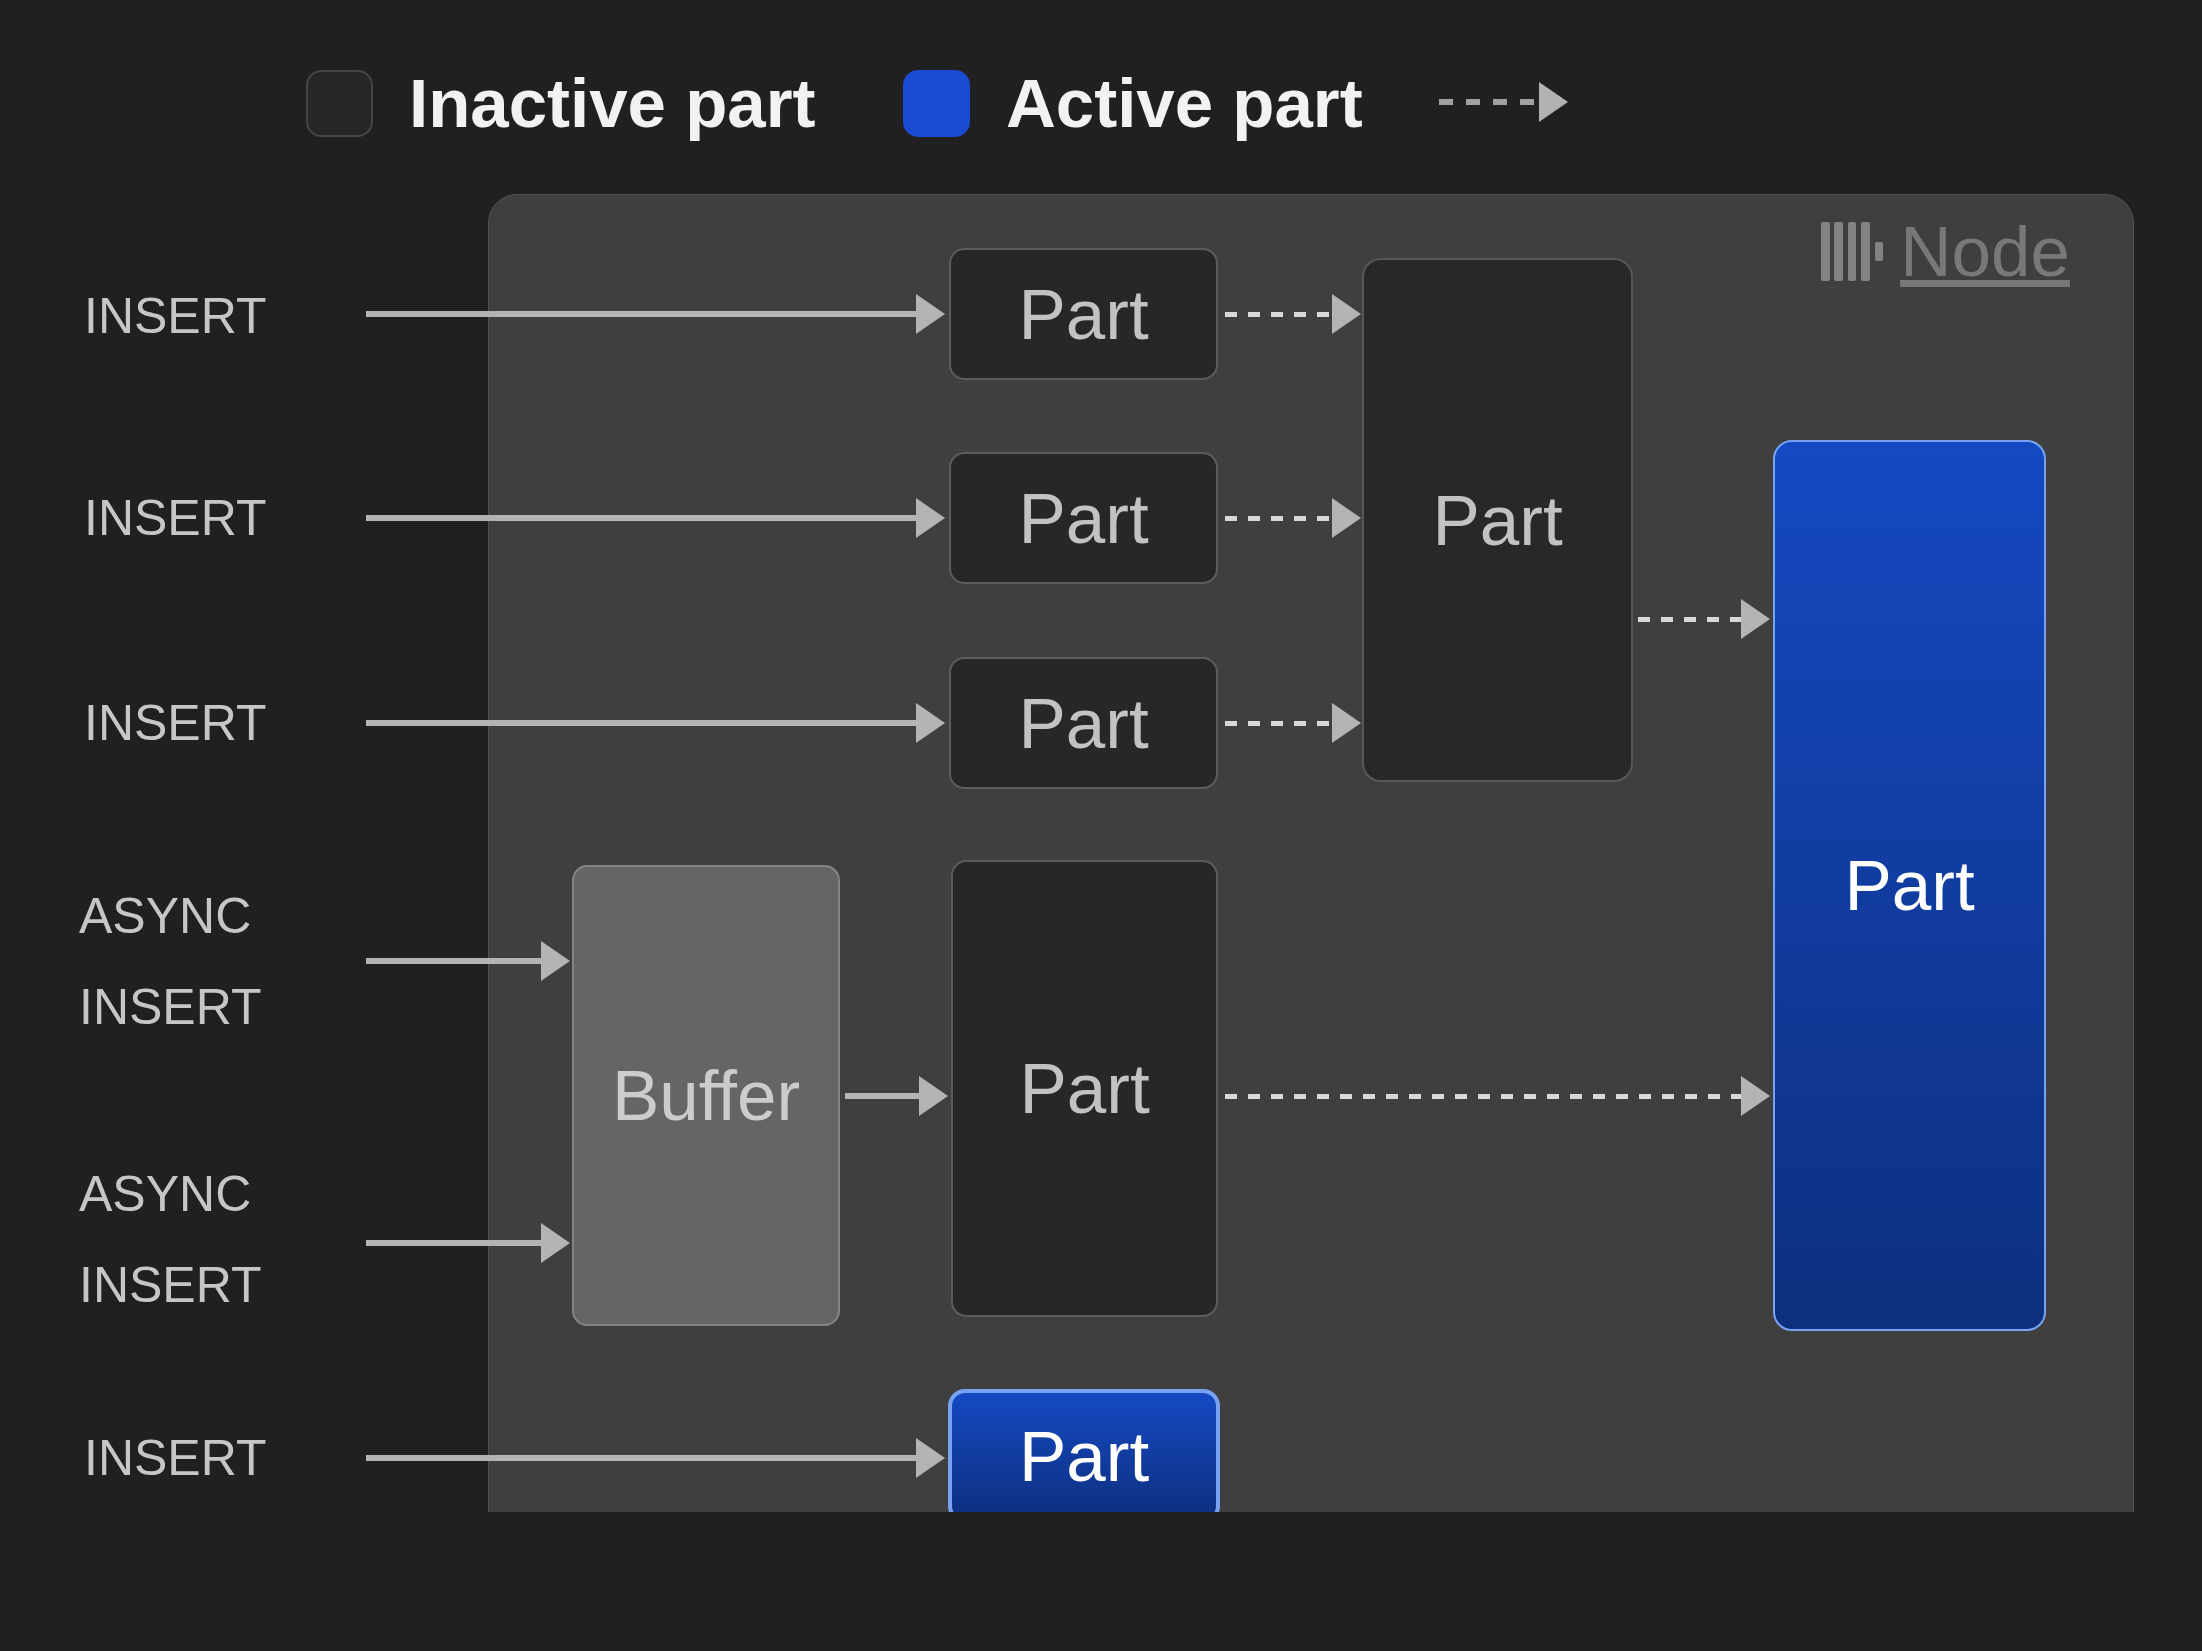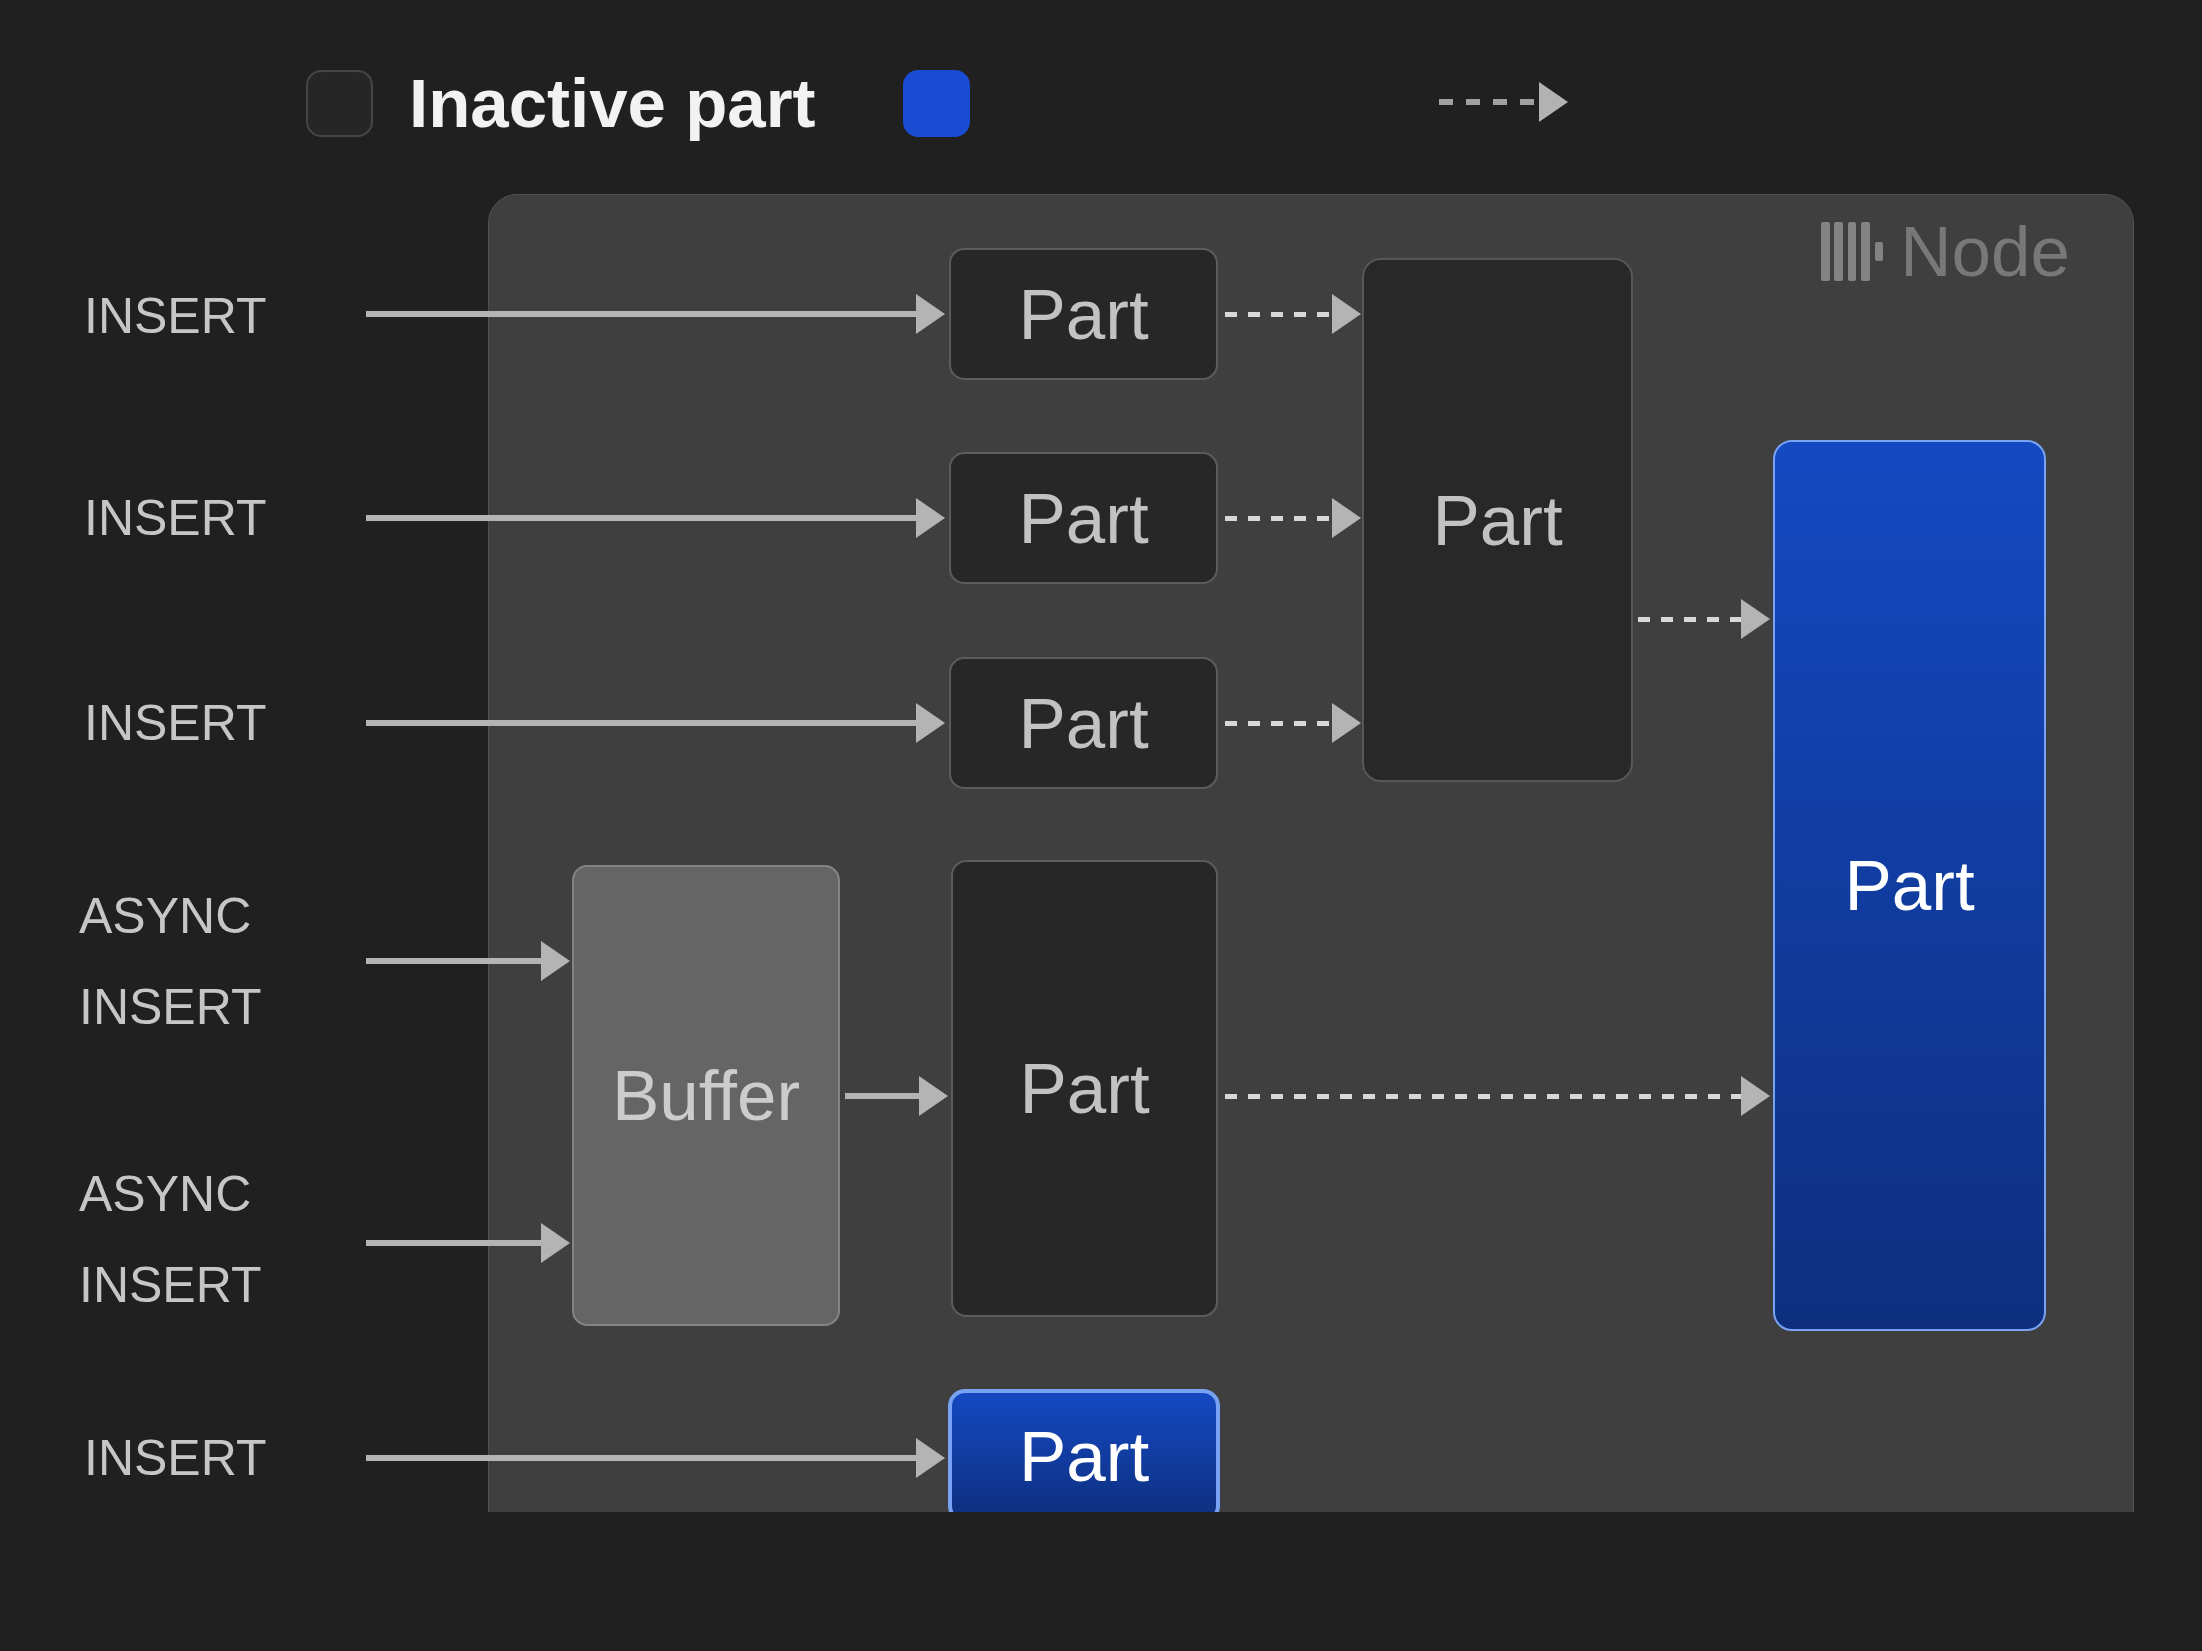--- a/index.html
+++ b/index.html
@@ -20,21 +20,21 @@
   }
   
   .swatch{position:absolute; width:67px; height:67px; border-radius:15.3px; box-sizing:border-box;}
   .swatch.inactive{background:var(--inactive-fill); border:2.9px solid var(--inactive-border);}
   .swatch.active{background:var(--active-blue);}
   .legend-label{position:absolute; font-size:69px; font-weight:700; color:var(--legend-text); line-height:73px; white-space:nowrap;}
   
   .node-rect{position:absolute; left:488px; top:194px; width:1646px; height:1388px;
     background:var(--node-fill); border:1.9px solid var(--node-border); border-radius:29px; box-sizing:border-box;}
   .node-title{position:absolute; left:1821px; top:215px; height:73px; display:flex; align-items:center; gap:17px;}
-  .node-title .title-text{font-size:71px; font-weight:500; color:var(--node-title-text); line-height:73px;}
+  .node-title .title-text{font-size:71px; font-weight:500; color:var(--node-title-text); line-height:73px;text-decoration:underline;}
   .ch-logo{display:flex; align-items:stretch; height:59px; gap:4.8px;}
   .ch-logo i{display:block; width:8.6px; background:#838383; border-radius:1.9px;}
   .ch-logo i.short{align-self:center; height:19px;}
   
   .input-label{position:absolute; font-size:50px; font-weight:500; color:var(--label-text);
     line-height:91px; white-space:pre-line;}
   
   .box{position:absolute; box-sizing:border-box; display:flex; align-items:center; justify-content:center;
     font-size:71px; font-weight:500; color:var(--box-text); border-radius:15.3px;}
   .box.dark{background:var(--dark-box-fill); border:2.9px solid var(--dark-box-border);}
@@ -60,20 +60,21 @@
 </style>
 </head>
 <body>
 
 <div class="stage">
 
   <div class="swatch inactive" style="left:306px; top:70px;"></div>
   <div class="legend-label" style="left:409px; top:67px;">Inactive part</div>
 
   <div class="swatch active" style="left:903px; top:70px;"></div>
+  <div class="legend-label" style="left:1006px; top:67px;">Active part</div>
 
   <div class="arrow legend-dash" style="left:1439px; top:99px; width:100px;">
     <span class="shaft"></span>
     <span class="head" style="border-left-color:#b2b2b2;"></span>
   </div>
 
   <div class="node-rect"></div>
   <div class="node-title">
     <span class="ch-logo">
       <i></i>

